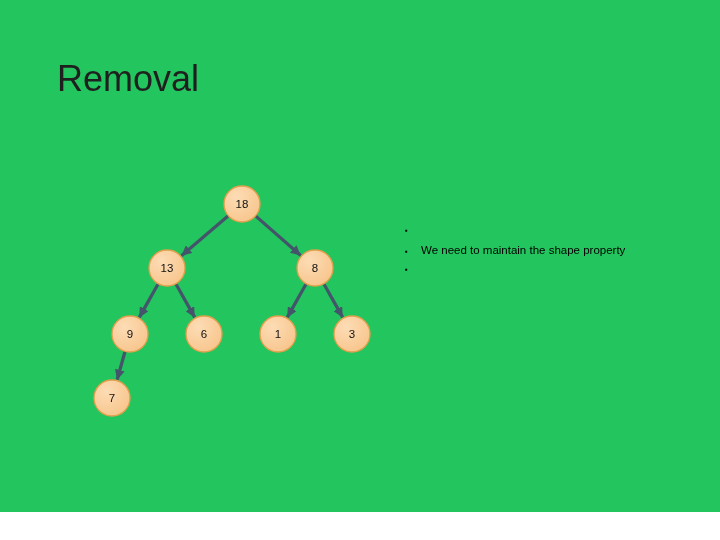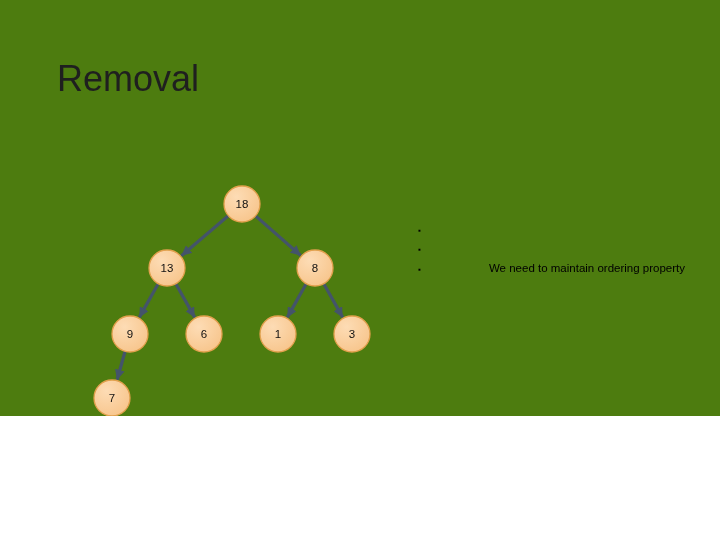--- a/index.html
+++ b/index.html
@@ -4,24 +4,23 @@
 <style>
   html, body {
     margin: 0;
     padding: 0;
     background: #ffffff;
     font-family: "Liberation Sans", sans-serif;
   }
   .slide {
     position: relative;
     width: 720px;
-    height: 416px;
-    background: #4d7c0f;
+    height: 512px;
+    background: #22c55e;
     overflow: hidden;
-    text-align: right;
   }
   .slide-title {
     position: absolute;
     left: 57px;
     top: 58px;
     margin: 0;
     font-size: 36px;
     font-weight: 400;
     color: #1f1f1f;
     letter-spacing: 0px;
@@ -127,20 +126,20 @@
         </g>
       </g>
   </svg>
 
   <ul class="bullets">
     <li class="bullet-row">
       <span class="bullet-marker">▪</span>
     </li>
     <li class="bullet-row">
       <span class="bullet-marker">▪</span>
+      <span class="bullet-text">We need to maintain the shape property</span>
     </li>
     <li class="bullet-row">
       <span class="bullet-marker">▪</span>
-      <span class="bullet-text">We need to maintain ordering property</span>
     </li>
   </ul>
 
 </div>
 
 </body></html>

